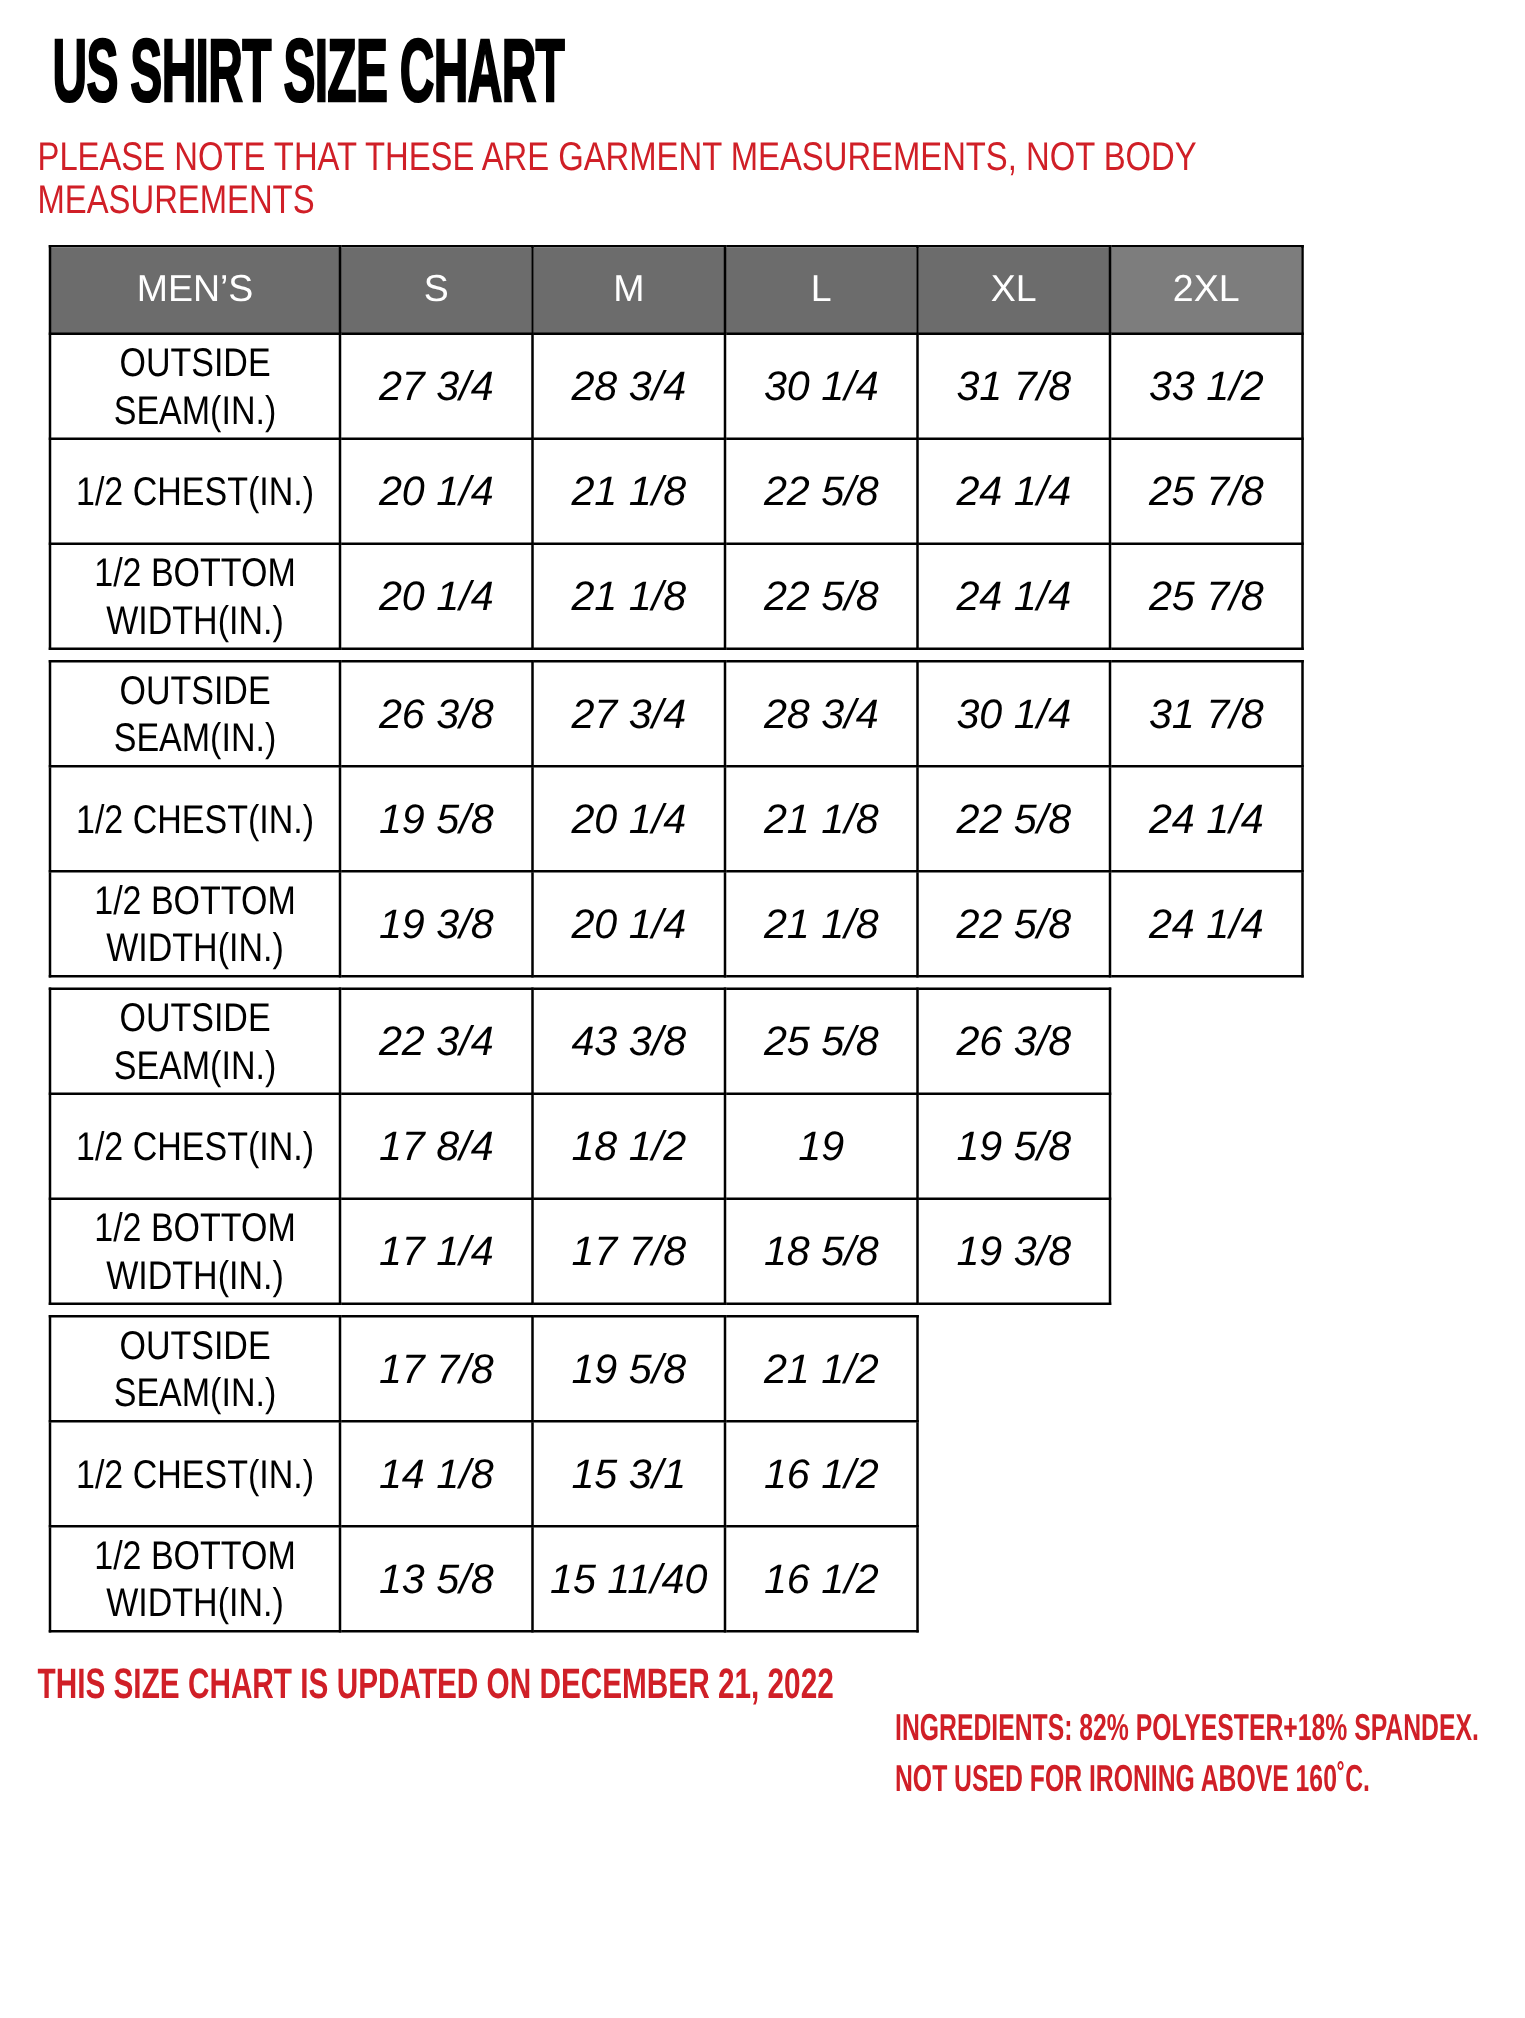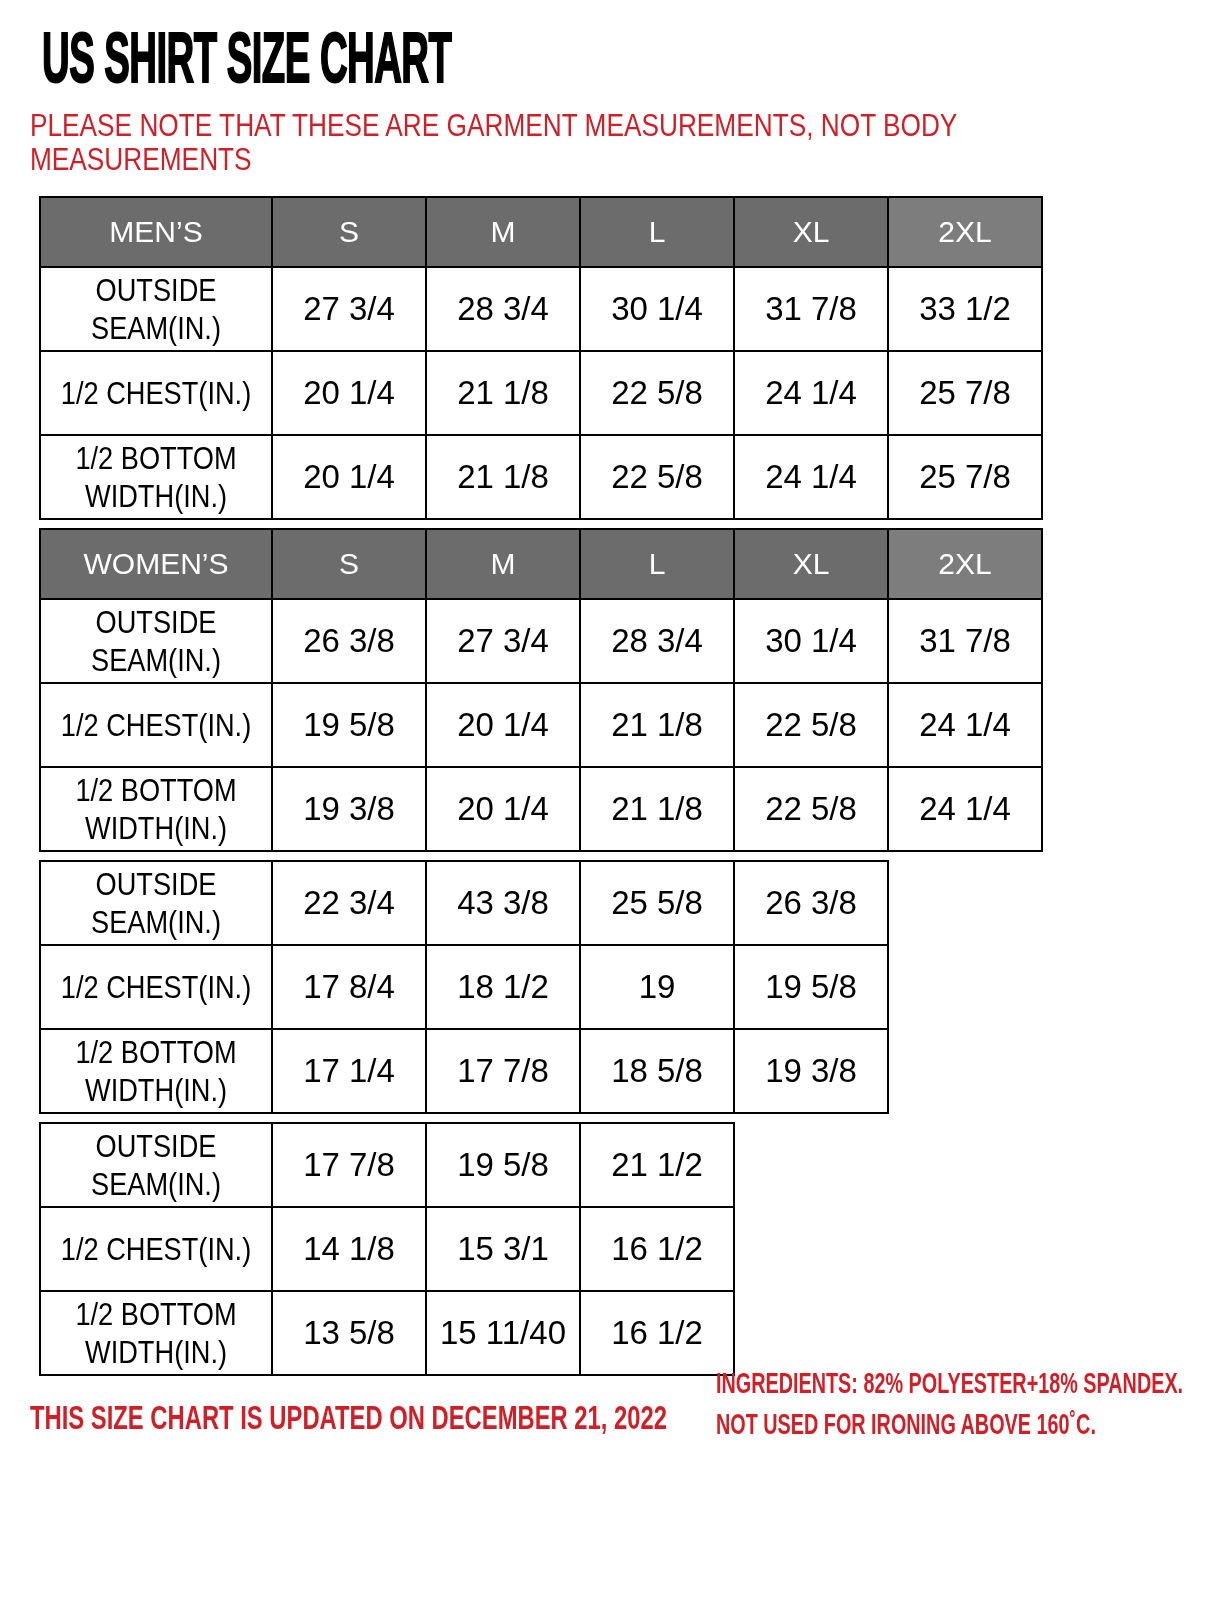--- a/index.html
+++ b/index.html
@@ -48,21 +48,21 @@
     overflow: hidden;
   }
   tr.head-row { height: 70px; }
   td.th {
     background: var(--header-bg, #6c6c6c);
     color: var(--header-text, #fff);
     font-size: 30px;
   }
   td.th-light { background: var(--header-bg-light, #7d7d7d); }
   tr.data-row { height: 84px; border-radius: 12px; }
-  td.val { font-size: 33px; }
+  td.val { font-size: 33px; font-style: italic; }
   td.rowlabel { font-size: 32px; }
   .label-inner {
     transform: scaleX(0.85);
     transform-origin: center center;
     line-height: 38px;
     white-space: nowrap;
   }
   .ingredients {
     position: absolute;
     left: 716px;
@@ -157,28 +157,20 @@
     <table class="size-table">
       <colgroup>
         <col style="width: 232px;">
         <col style="width: 154px;">
         <col style="width: 154px;">
         <col style="width: 154px;">
         <col style="width: 154px;">
         <col style="width: 154px;">
       </colgroup>
       <tbody>
-        <tr class="head-row">
-          <td class="th">WOMEN’S</td>
-          <td class="th">S</td>
-          <td class="th">M</td>
-          <td class="th">L</td>
-          <td class="th">XL</td>
-          <td class="th th-light">2XL</td>
-        </tr>
         <tr class="data-row">
           <td class="rowlabel">
             <div class="label-inner">
               <div>OUTSIDE</div>
               <div>SEAM(IN.)</div>
             </div>
           </td>
           <td class="val">26 3/8</td>
           <td class="val">27 3/4</td>
           <td class="val">28 3/4</td>

